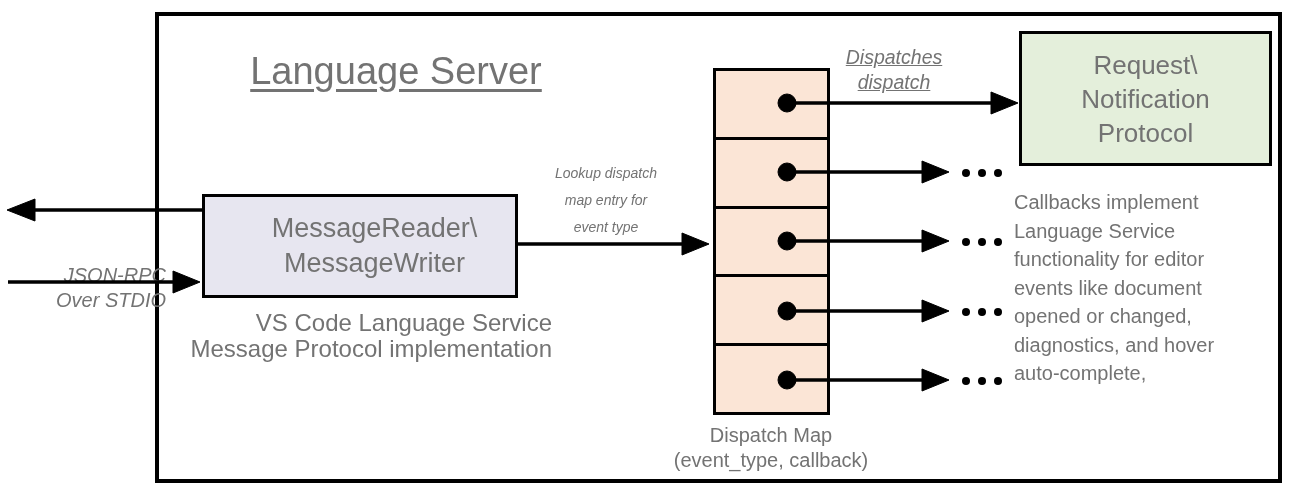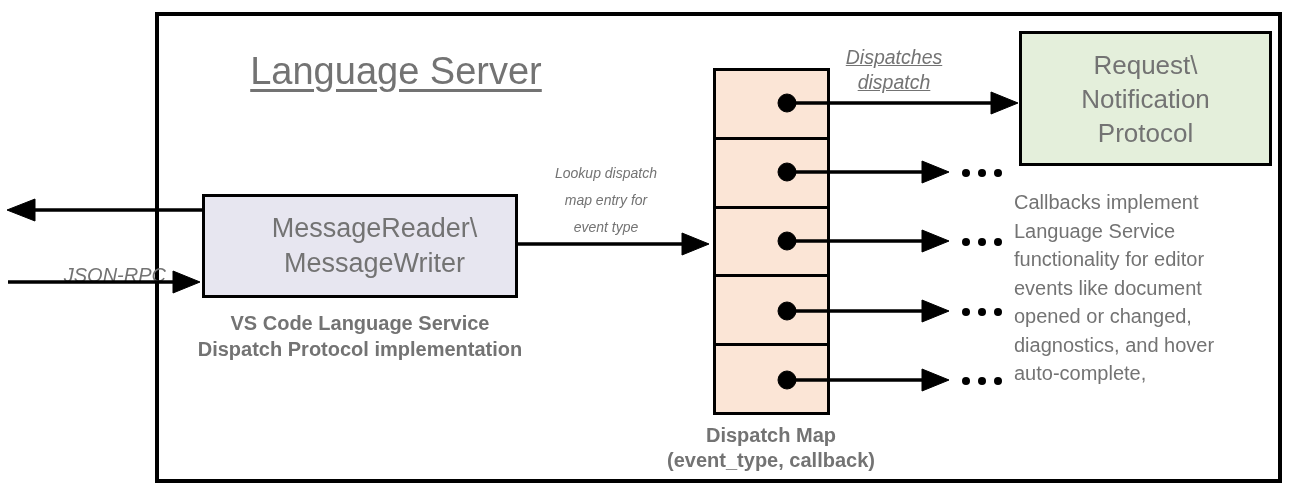--- a/index.html
+++ b/index.html
@@ -23,21 +23,21 @@
     text-decoration: underline; text-underline-offset: 5px;
   }
   .reader-box {
     left: 202px; top: 194px; width: 316px; height: 104px;
     background: #E7E6F0; border: 3px solid #000; box-sizing: border-box;
     display: flex; flex-direction: column; align-items: center; justify-content: center;
     font-size: 27px; line-height: 35px; text-align: center; padding-left: 29px;
   }
   .reader-caption {
     left: 168px; top: 310px; width: 384px;
-    font-size: 20px; line-height: 26px; text-align: center; font-weight: bold;
+    font-size: 24px; line-height: 26px; text-align: right;
   }
   .io-label {
     left: 16px; top: 221px; width: 150px;
     font-size: 20px; font-style: italic; line-height: 25px; text-align: right; margin-top: 42px;
   }
   .lookup-label {
     left: 510px; top: 160px; width: 192px;
     font-size: 14px; font-style: italic; line-height: 27px; text-align: center;
   }
   .dispatches-label {
@@ -46,21 +46,21 @@
   }
   .dispatch-map {
     left: 713px; top: 68px; width: 117px; height: 347px;
     background: #FBE5D6; border: 3px solid #000; box-sizing: border-box;
     display: flex; flex-direction: column;
   }
   .map-slot { flex: 1; border-bottom: 3px solid #000; }
   .map-slot:last-child { border-bottom: none; }
   .map-label {
     left: 646px; top: 423px; width: 250px;
-    font-size: 20px; line-height: 25px; text-align: center; font-weight: bold;
+    font-size: 20px; line-height: 25px; text-align: center;
   }
   .callback-box {
     left: 1019px; top: 31px; width: 253px; height: 135px;
     background: #E4EFDB; border: 3px solid #000; box-sizing: border-box;
     display: flex; flex-direction: column; align-items: center; justify-content: center;
     font-size: 26px; line-height: 34px; text-align: center;
   }
   .note-block {
     left: 1014px; top: 188px; width: 272px;
     font-size: 20px; line-height: 28.5px; text-align: left;
@@ -71,29 +71,30 @@
 <body>
 
 <div class="canvas">
 
   <div class="abs outer-box"></div>
 
   <div class="abs diagram-title">Language Server</div>
 
   <div class="abs io-label">
     <div>JSON-RPC</div>
+    <div>Over STDIO</div>
   </div>
 
   <div class="abs reader-box">
     <div>MessageReader\</div>
     <div>MessageWriter</div>
   </div>
   <div class="abs reader-caption">
     <div>VS Code Language Service</div>
-    <div>Dispatch Protocol implementation</div>
+    <div>Message Protocol implementation</div>
   </div>
 
   <div class="abs lookup-label">
     <div>Lookup dispatch</div>
     <div>map entry for</div>
     <div>event type</div>
   </div>
 
   <div class="abs dispatch-map">
     <div class="map-slot"></div>

